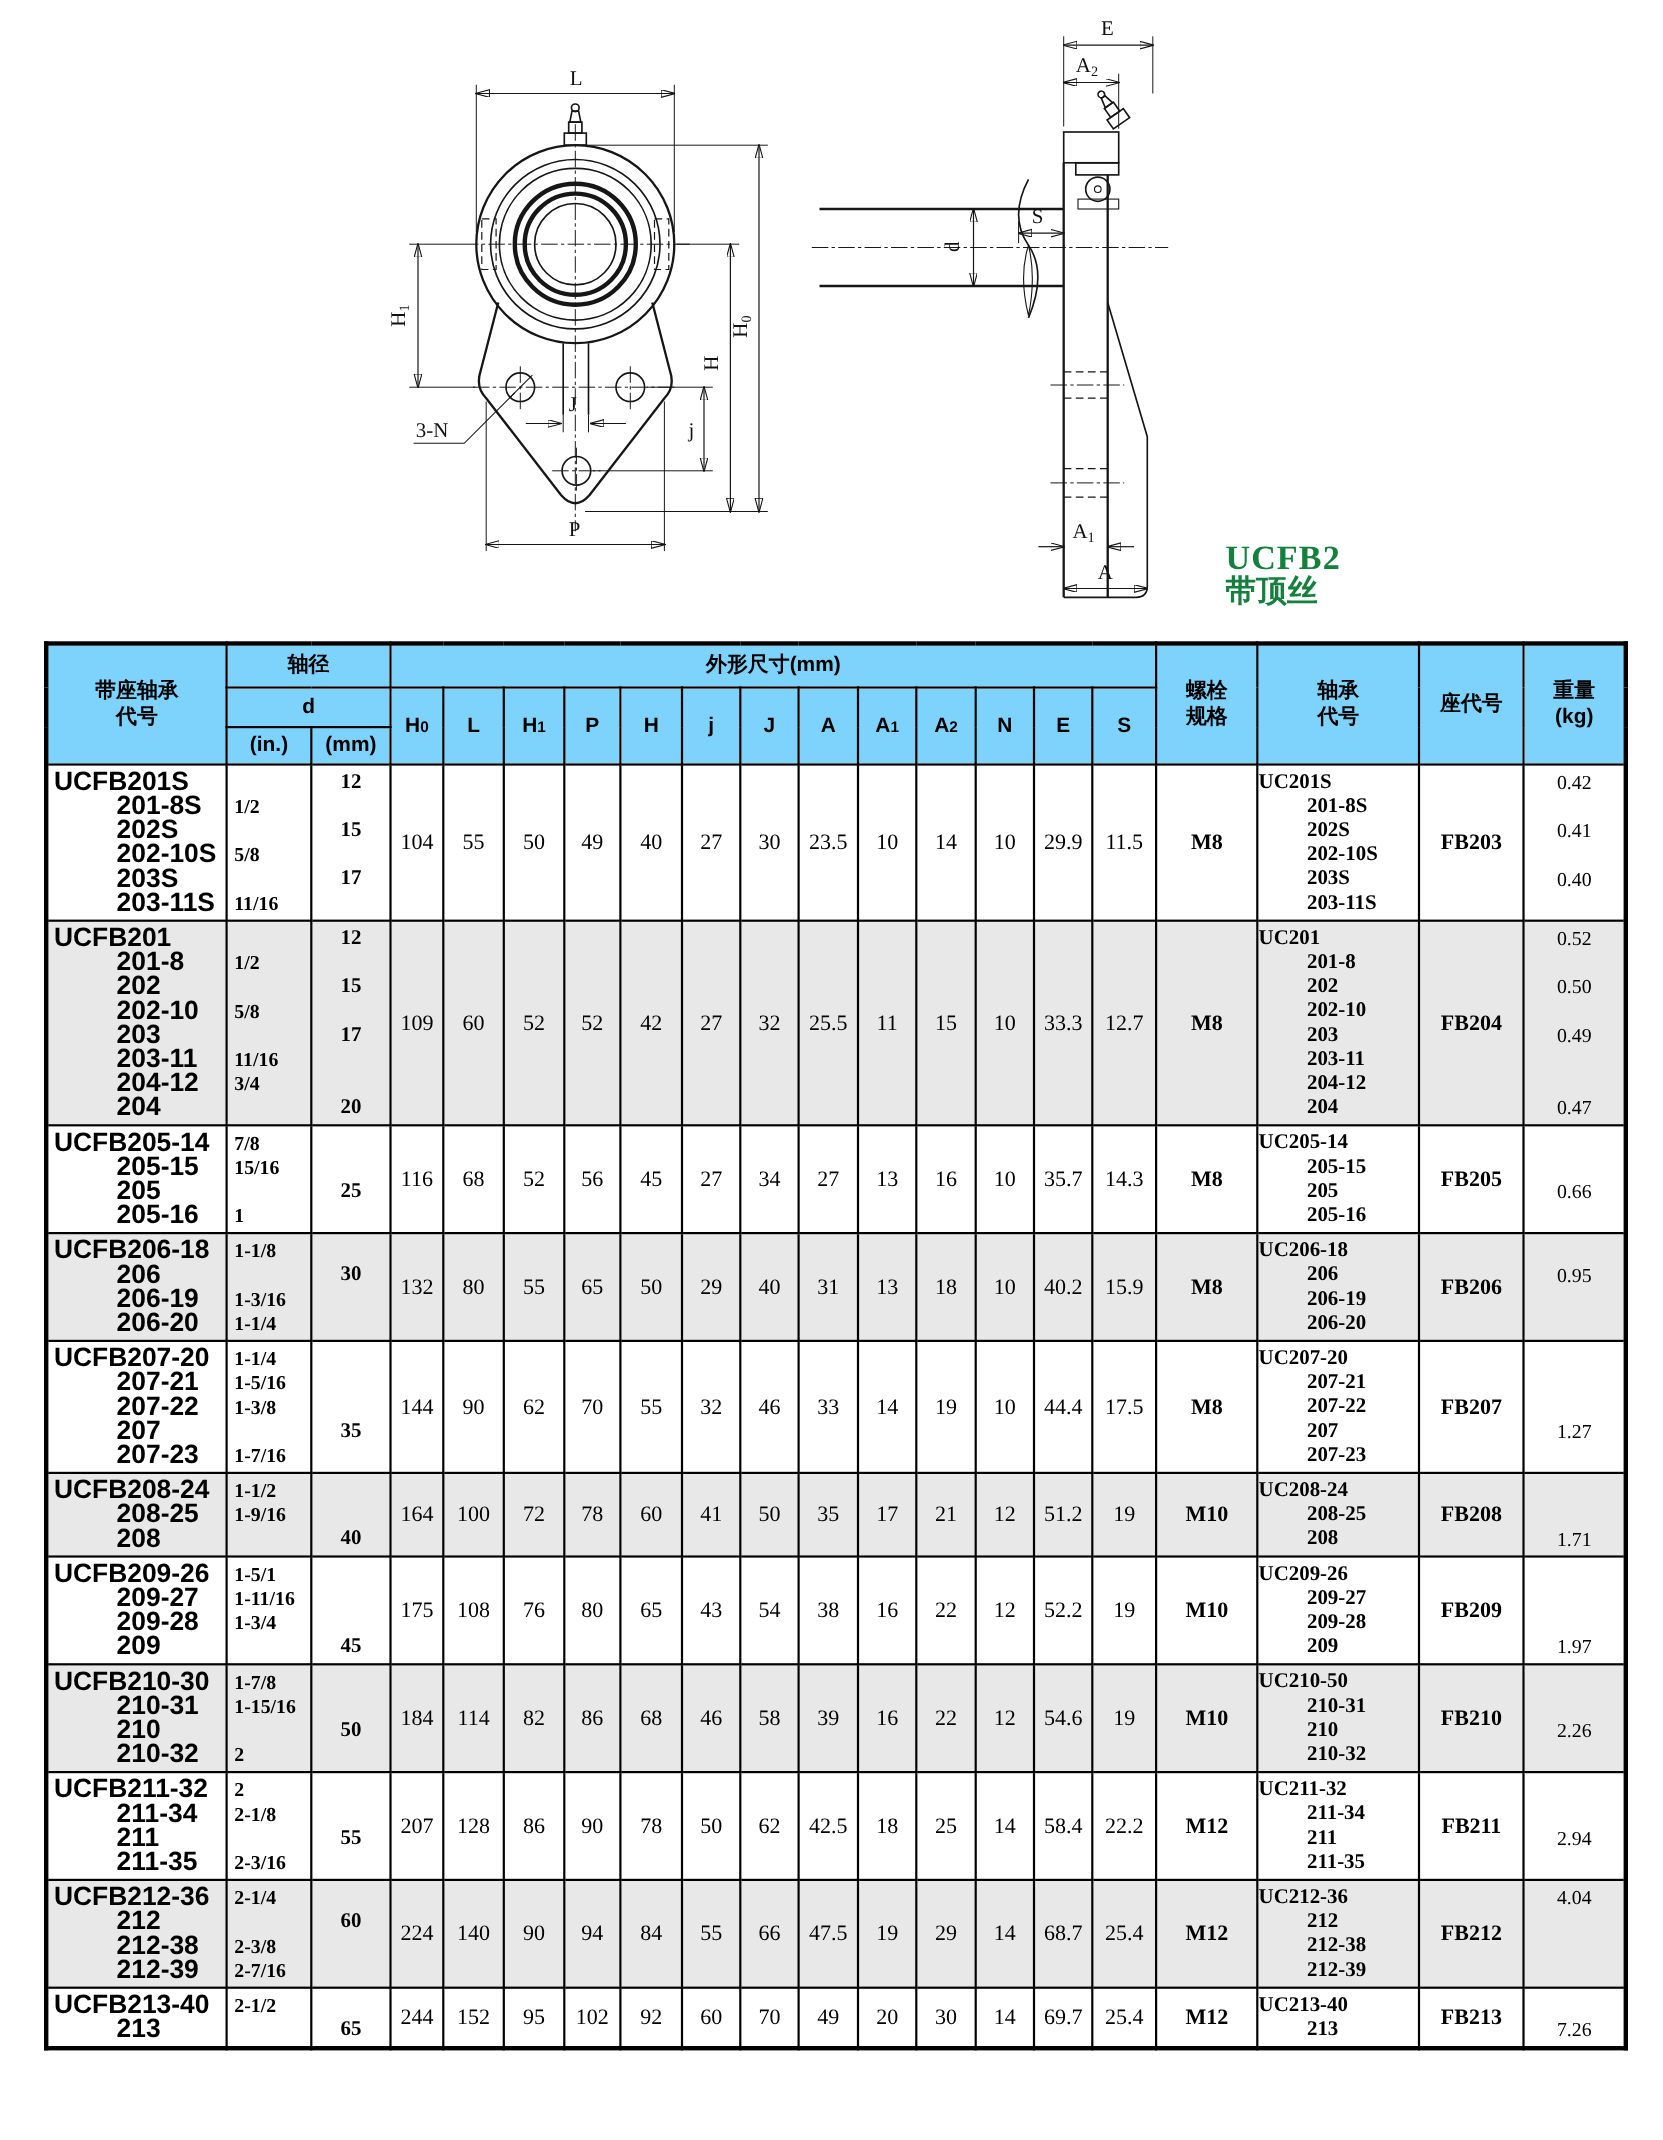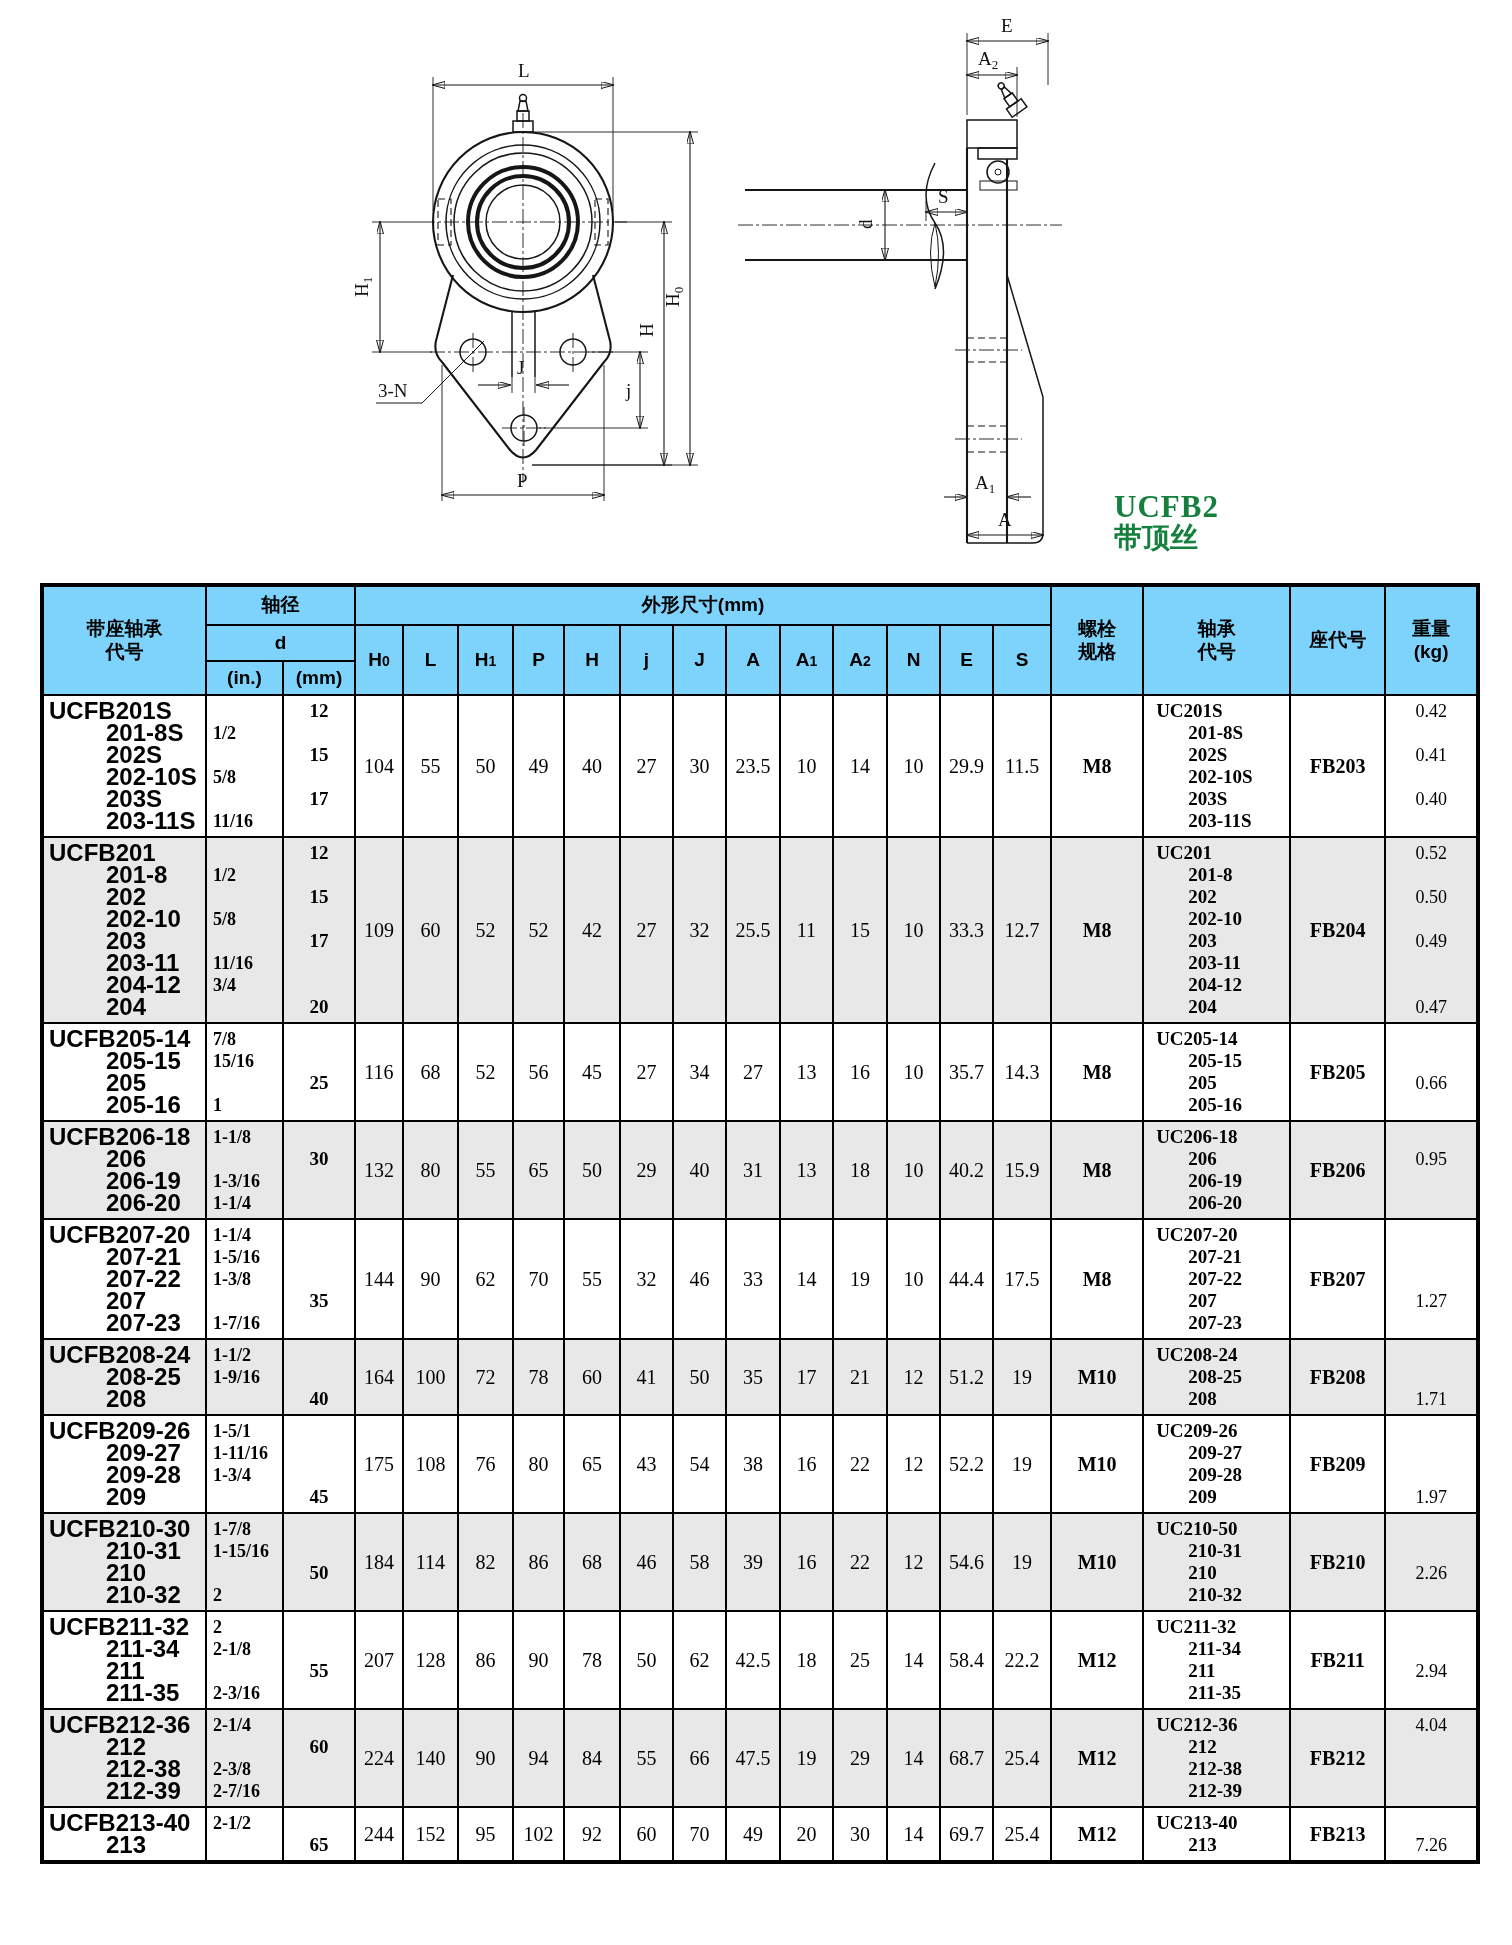--- a/index.html
+++ b/index.html
@@ -38,21 +38,21 @@
   .pre{white-space:pre-line;}
   .dimh{font-size:21px;}
   .dimh .s{font-size:14px;}
   tr.shade td{background:#e8e8e8;}
   td.cell-lines{vertical-align:top;padding:4px 0 4px 0;}
   .ln{height:22px;line-height:22px;white-space:nowrap;}
   .code .ln{font-weight:bold;font-size:24px;text-align:left;padding-left:5px;}
   .code .ln.ind{padding-left:62px;}
   .din .ln{font-family:"Liberation Serif",serif;font-weight:bold;font-size:18px;text-align:left;padding-left:6px;}
   .dmm .ln{font-family:"Liberation Serif",serif;font-weight:bold;font-size:19px;}
-  .bcode .ln{font-family:"Liberation Serif",serif;font-weight:bold;font-size:19px;text-align:left;padding-left:12px;}
+  .bcode .ln{font-family:"Liberation Serif",serif;font-weight:bold;font-size:19px;text-align:left;}
   .bcode .ln.ind{padding-left:44px;}
   .wt .ln{font-family:"Liberation Serif",serif;font-size:18px;}
   td.dimv{font-family:"Liberation Serif",serif;font-size:20px;}
   td.boltv,td.housev{font-family:"Liberation Serif",serif;font-weight:bold;font-size:20px;}
 </style>
 </head>
 <body>
 
 <div class="sheet">
 

